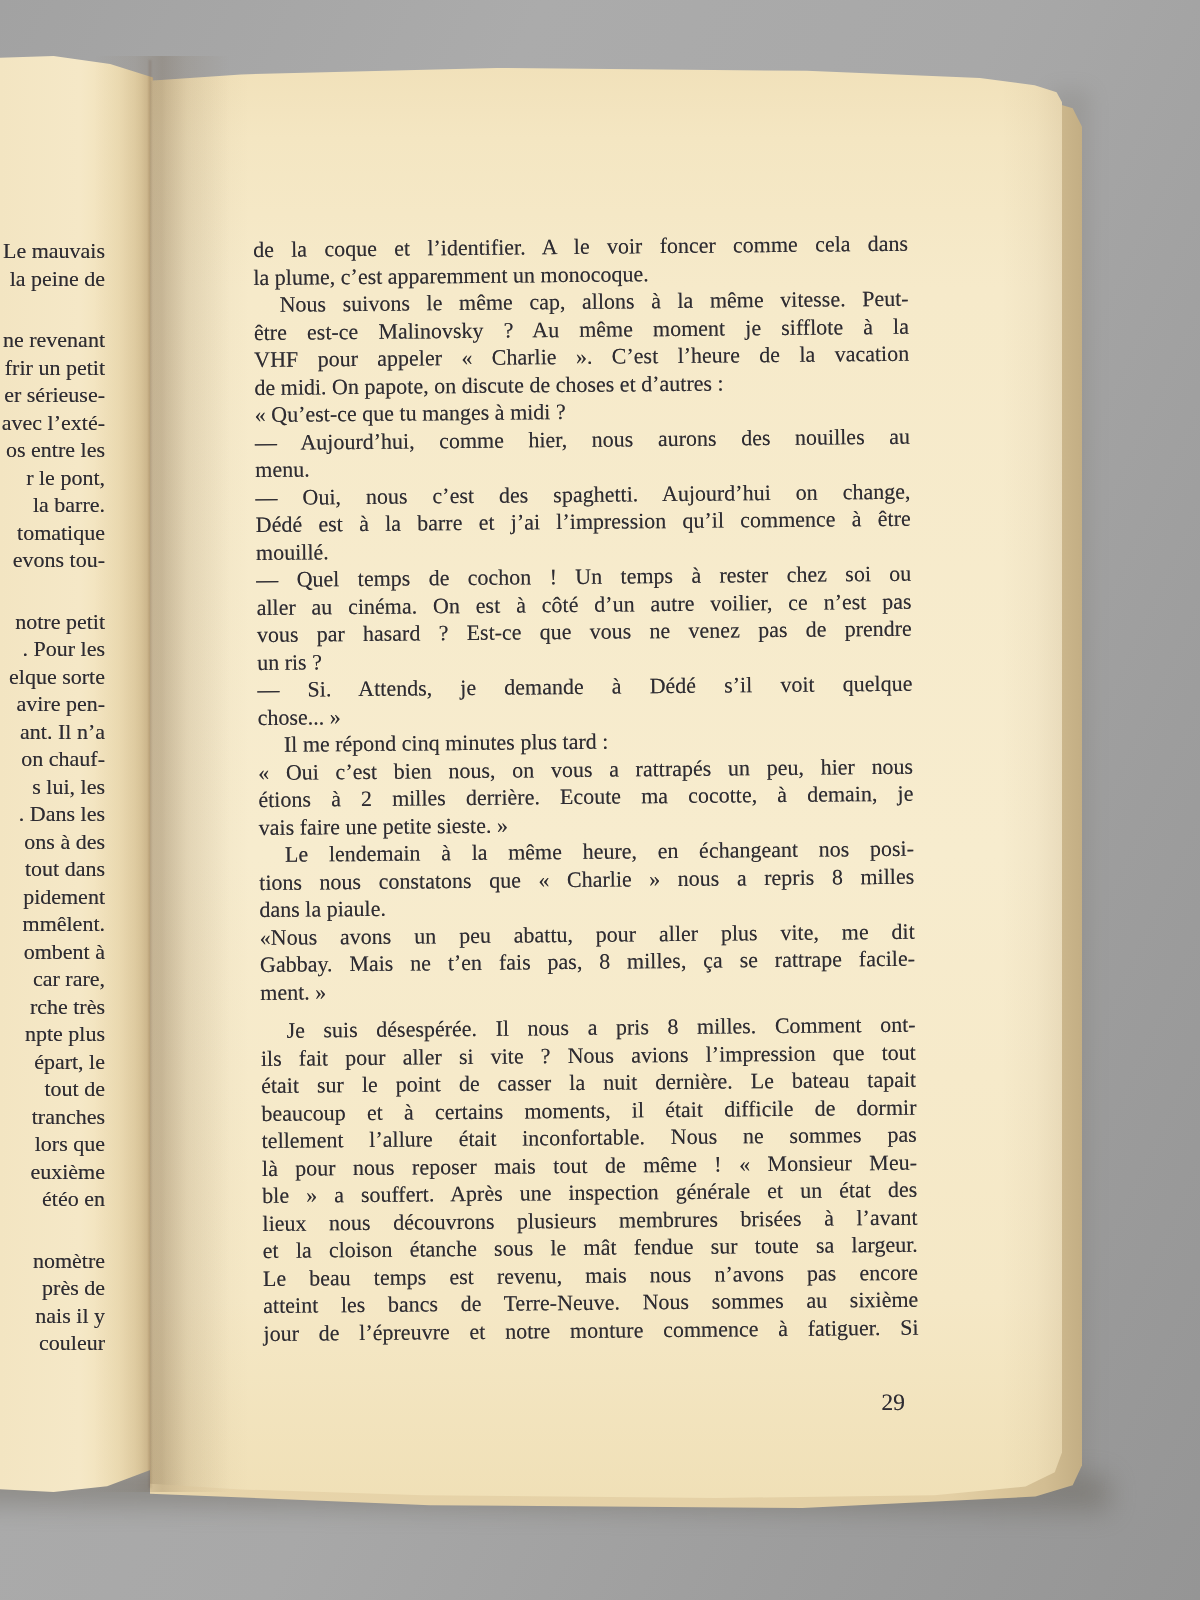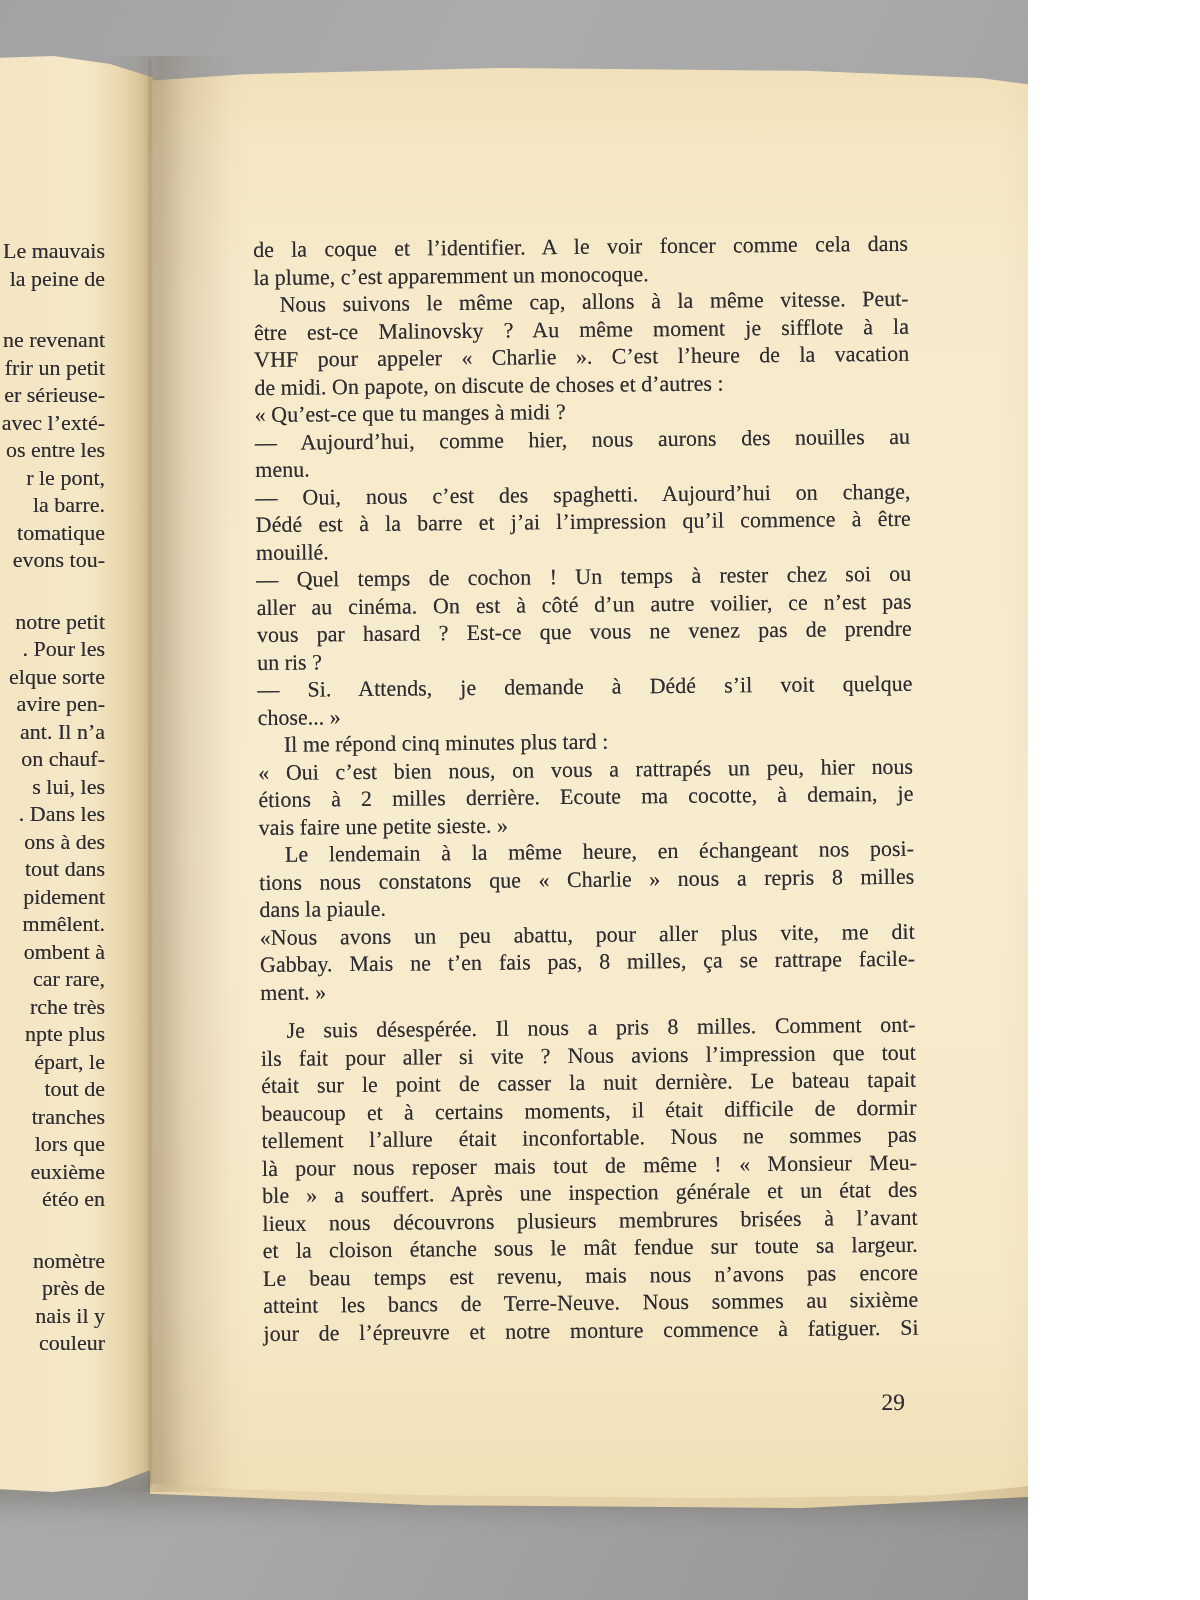--- a/index.html
+++ b/index.html
@@ -1,18 +1,18 @@
 <!DOCTYPE html>
 <html><head>
 <meta charset="utf-8">
 <style>
   html,body{margin:0;padding:0;}
   body{width:1200px;height:1600px;overflow:hidden;
        font-family:"Liberation Serif","DejaVu Serif",serif;}
-  .scene{position:relative;width:1028px;height:1600px;overflow:hidden;
+  .scene{position:relative;width:1200px;height:1600px;overflow:hidden;
          background:linear-gradient(115deg,#a2a2a2 0%,#ababab 28%,#a8a8a8 52%,#9d9d9d 78%,#959595 100%);}
   
   .book-shadow{position:absolute;left:-30px;top:1472px;width:1140px;height:36px;
                background:#5f5a50;opacity:.38;filter:blur(13px);transform:rotate(.4deg);}
   .corner-shadow{position:absolute;left:1050px;top:90px;width:40px;height:1400px;
                  background:#6b675e;opacity:.18;filter:blur(10px);}
   
   .page-under{position:absolute;left:150px;top:84px;width:932px;height:1424px;
               background:linear-gradient(90deg,#e8d5ab 0%,#e3cfa4 86%,#d2bd92 96%,#c3ae84 100%);
               clip-path:polygon(0 1%,30% .15%,70% 0%,93% .55%,99% 1.7%,100% 3%,100% 97%,99% 98.4%,95% 99.2%,70% 100%,30% 99.8%,0 99%);}

